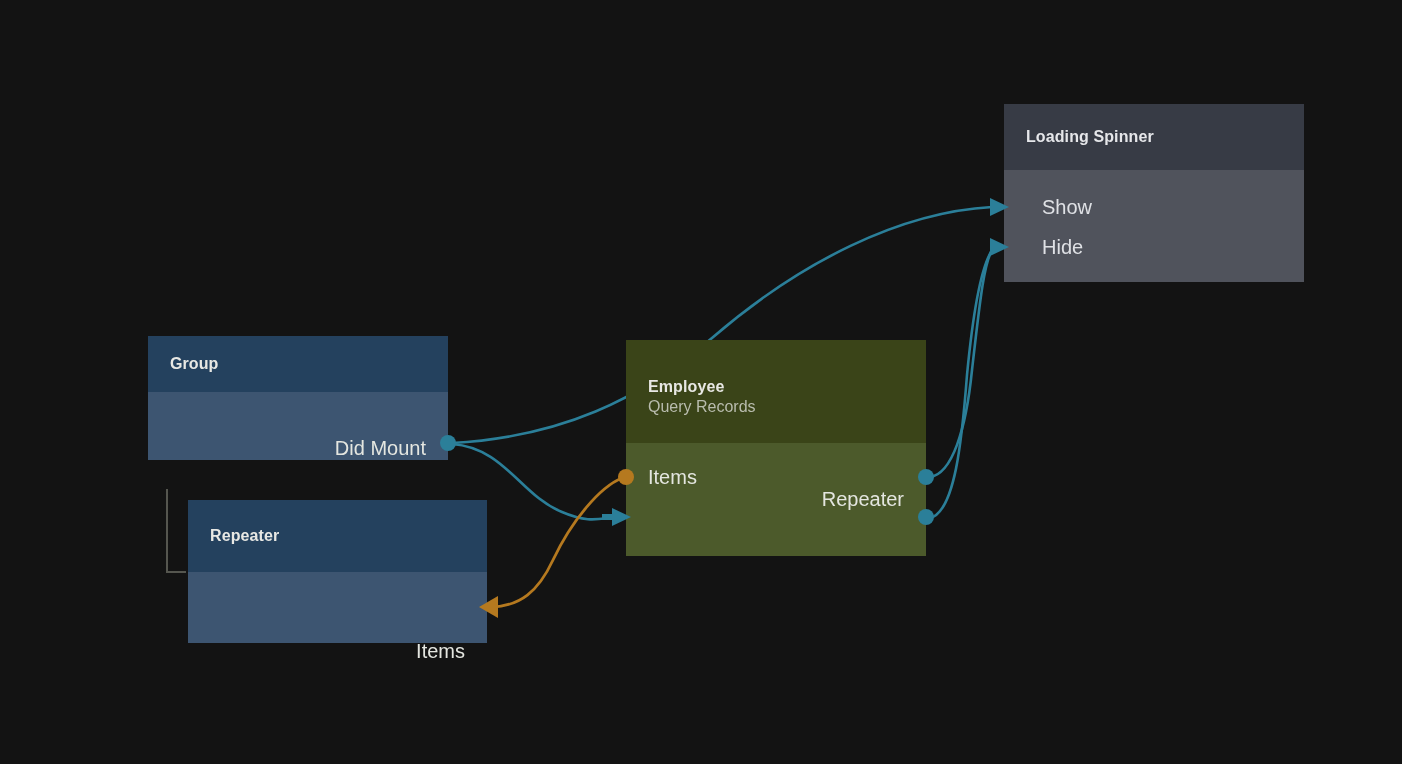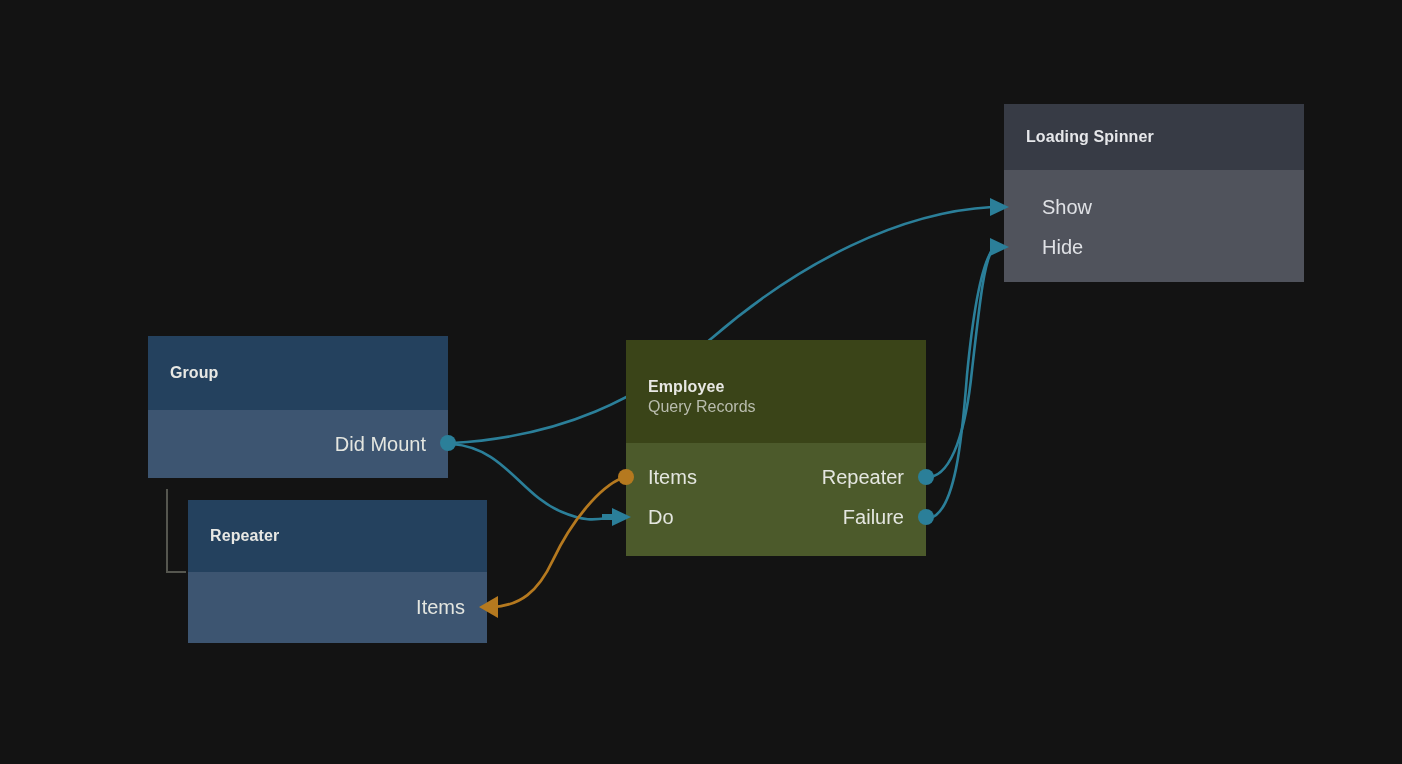--- a/index.html
+++ b/index.html
@@ -66,29 +66,29 @@
     align-items: center;
     justify-content: space-between;
     padding: 0 22px;
   }
   .port-label {
     font-size: 20px;
     color: #e4e6e0;
     white-space: nowrap;
     line-height: 1;
   }
-  .port-label.out { margin-left: auto; }
+  .port-label.out { margin-left: auto; margin-top: 44px; }
 
   
 
   
   #node-group {
     left: 148px; top: 336px; width: 300px; height: 142px;
   }
-  #node-group .node-header { background: #24415e; height: 74px; justify-content: center; }
+  #node-group .node-header { background: #24415e; height: 56px; justify-content: center; }
   #node-group .node-body   { background: #3d5571; height: 68px; padding: 0; }
   #node-group .port-row    { height: 68px; }
 
   #node-repeater {
     left: 188px; top: 500px; width: 299px; height: 133px; border-radius: 15px;
   }
   #node-repeater .node-header { background: #24415e; height: 72px; }
   #node-repeater .node-body   { background: #3d5571; height: 71px; padding: 0; }
   #node-repeater .port-row    { height: 71px; align-items: flex-start; padding-top: 25px; }
 
@@ -155,24 +155,20 @@
   <div class="node" id="node-employee">
     <div class="node-header">
       <div class="node-title">Employee</div>
       <div class="node-subtitle">Query Records</div>
     </div>
     <div class="node-body">
       <div class="port-row">
         <span class="port-label">Items</span>
         <span class="port-label out">Repeater</span>
       </div>
-      <div class="port-row">
-        <span class="port-label">Do</span>
-        <span class="port-label out">Failure</span>
-      </div>
     </div>
   </div>
 
   <div class="node" id="node-spinner">
     <div class="node-header">
       <div class="node-title">Loading Spinner</div>
     </div>
     <div class="node-body">
       <div class="port-row">
         <span class="port-label">Show</span>

